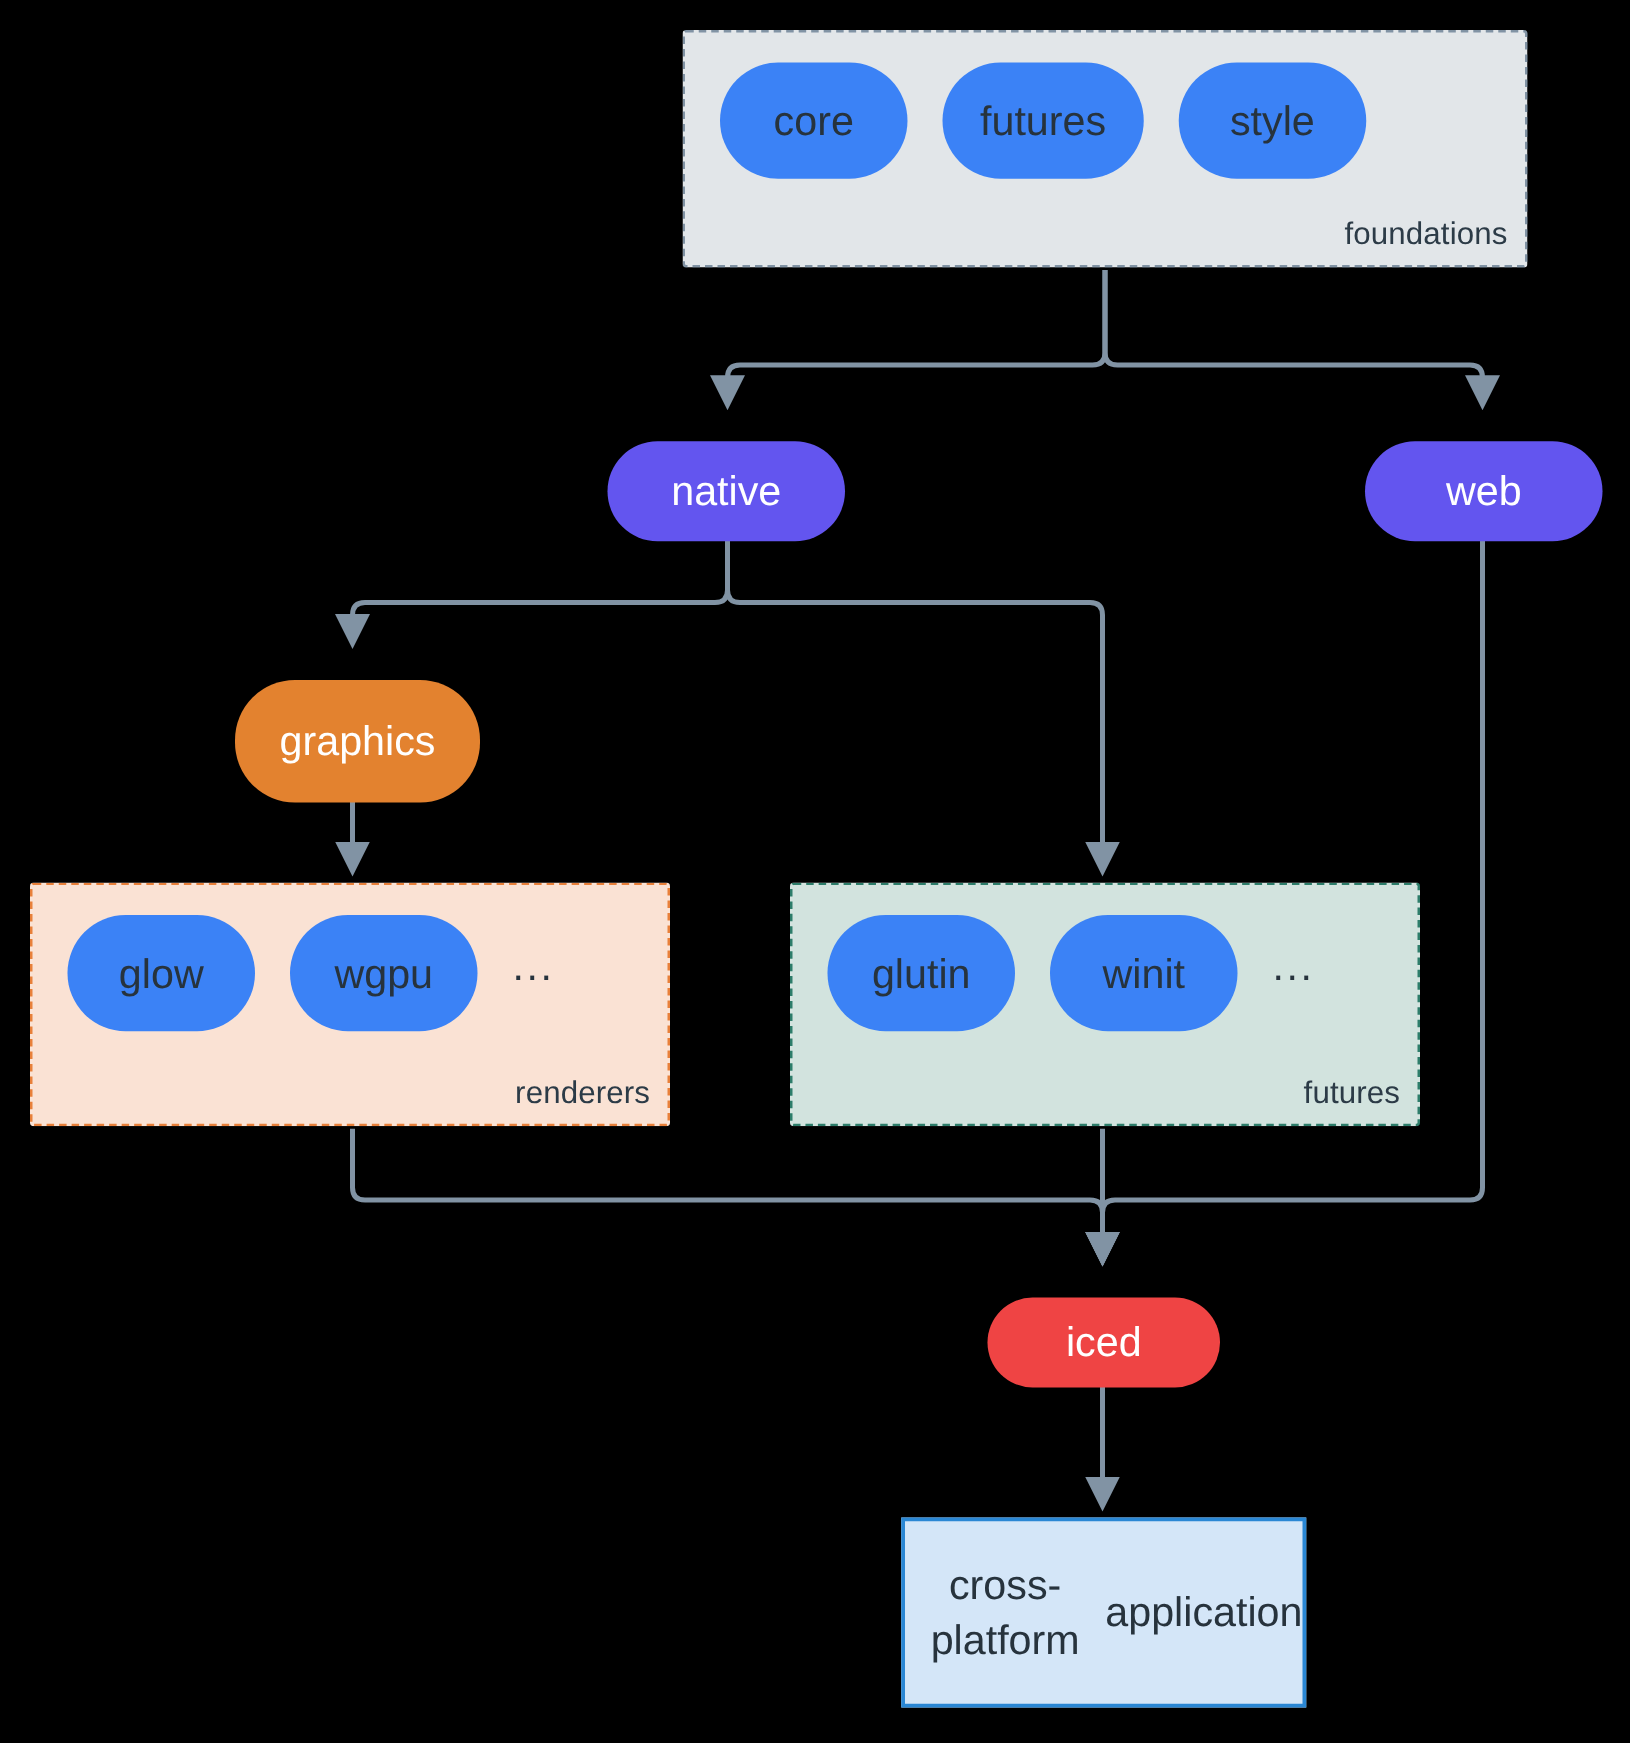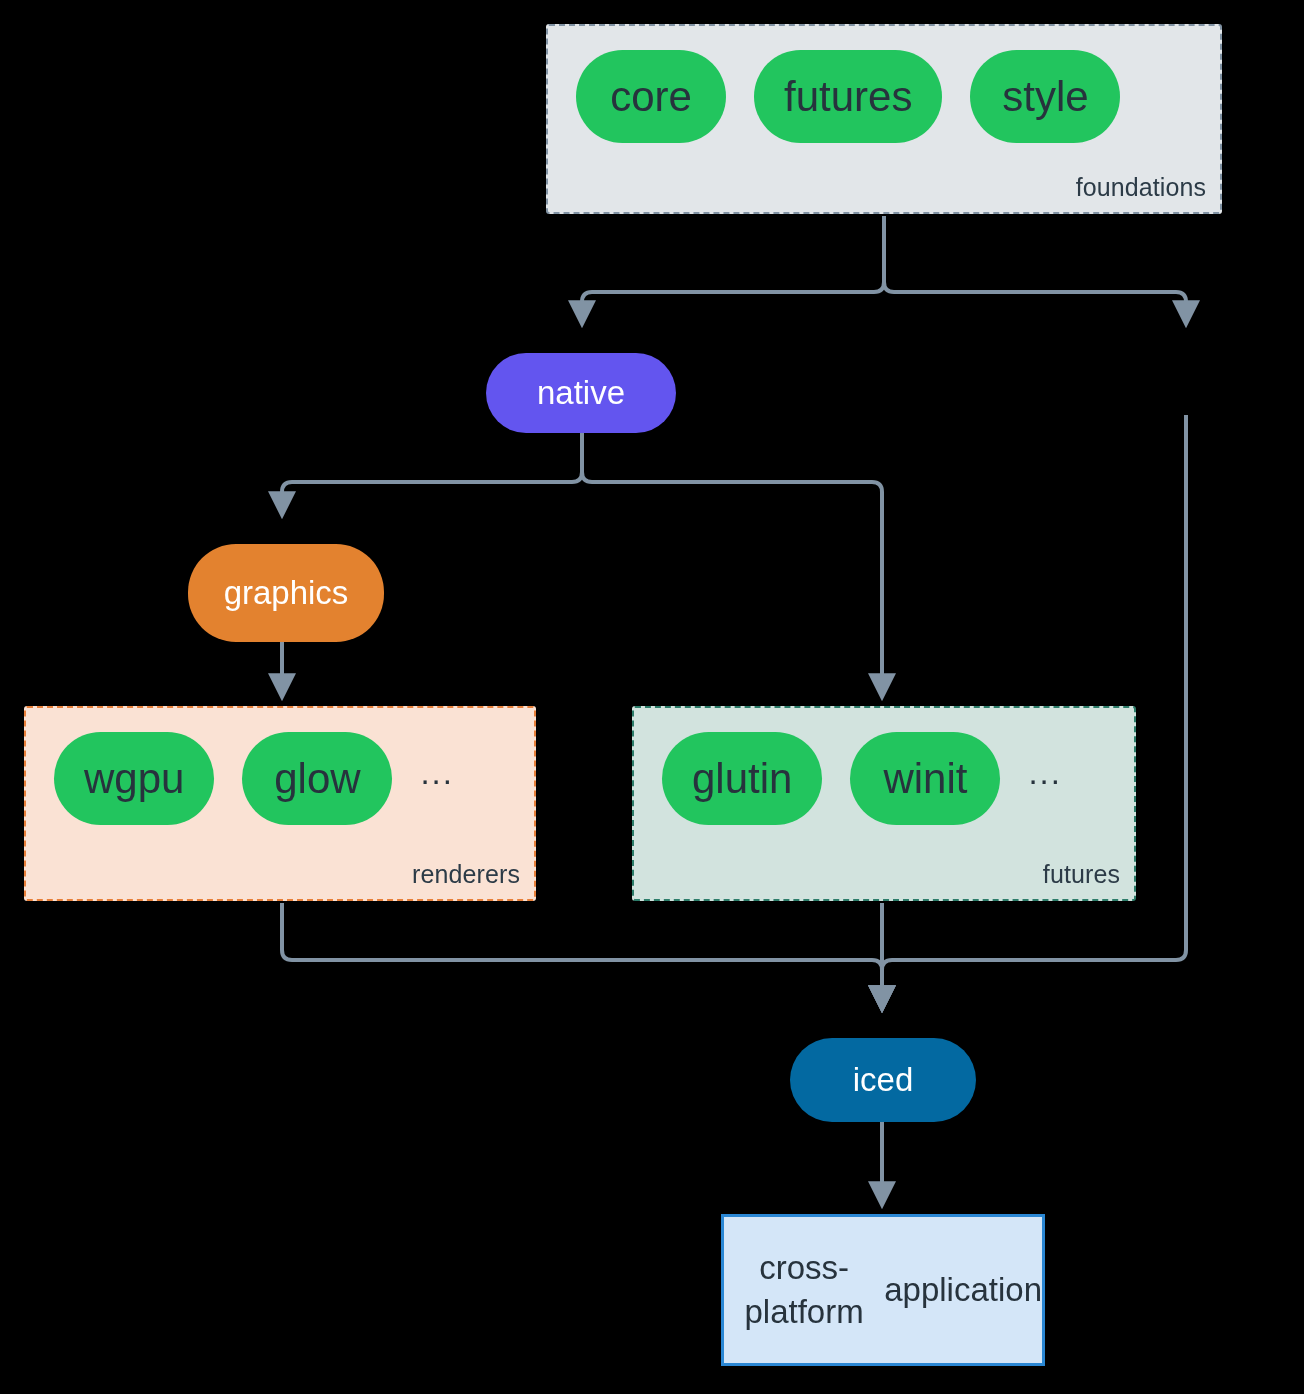--- a/index.html
+++ b/index.html
@@ -71,29 +71,29 @@
     position: absolute;
     left: 0;
     top: 24px;
     display: flex;
     align-items: center;
     gap: 28px;
     padding-left: 28px;
     box-sizing: border-box;
   }
   .pill {
-    background: #22c55e;
+    background: #3b82f6;
     border-radius: 48px;
     height: 93px;
     min-width: 150px;
     padding: 0 30px;
     display: flex;
     align-items: center;
     justify-content: center;
-    font-size: 42px;
+    font-size: 33px;
     color: #27333d;
     box-sizing: border-box;
     white-space: nowrap;
   }
   .ellipsis {
     font-size: 33px;
     color: #27333d;
     letter-spacing: 2px;
     line-height: 1;
     position: relative;
@@ -131,22 +131,22 @@
     left: 188px;
     top: 524px;
     width: 196px;
     height: 98px;
     background: #e3822f;
   }
   .node-iced {
     left: 790px;
     top: 1018px;
     width: 186px;
-    height: 84px;
-    background: #0369a1;
+    height: 72px;
+    background: #ef4444;
   }
 
   
   .terminal {
     position: absolute;
     left: 721px;
     top: 1214px;
     width: 324px;
     height: 152px;
     background: #d4e6f8;
@@ -197,27 +197,28 @@
     <div class="pill-row">
       <div class="pill">core</div>
       <div class="pill">futures</div>
       <div class="pill">style</div>
     </div>
     <div class="group-label">foundations</div>
   </div>
 
   <div class="node node-native">native</div>
 
+  <div class="node node-web">web</div>
 
   <div class="node node-graphics">graphics</div>
 
   <div class="group group-renderers">
     <div class="pill-row">
+      <div class="pill">glow</div>
       <div class="pill">wgpu</div>
-      <div class="pill">glow</div>
       <div class="ellipsis">...</div>
     </div>
     <div class="group-label">renderers</div>
   </div>
 
   <div class="group group-shells">
     <div class="pill-row">
       <div class="pill">glutin</div>
       <div class="pill">winit</div>
       <div class="ellipsis">...</div>

